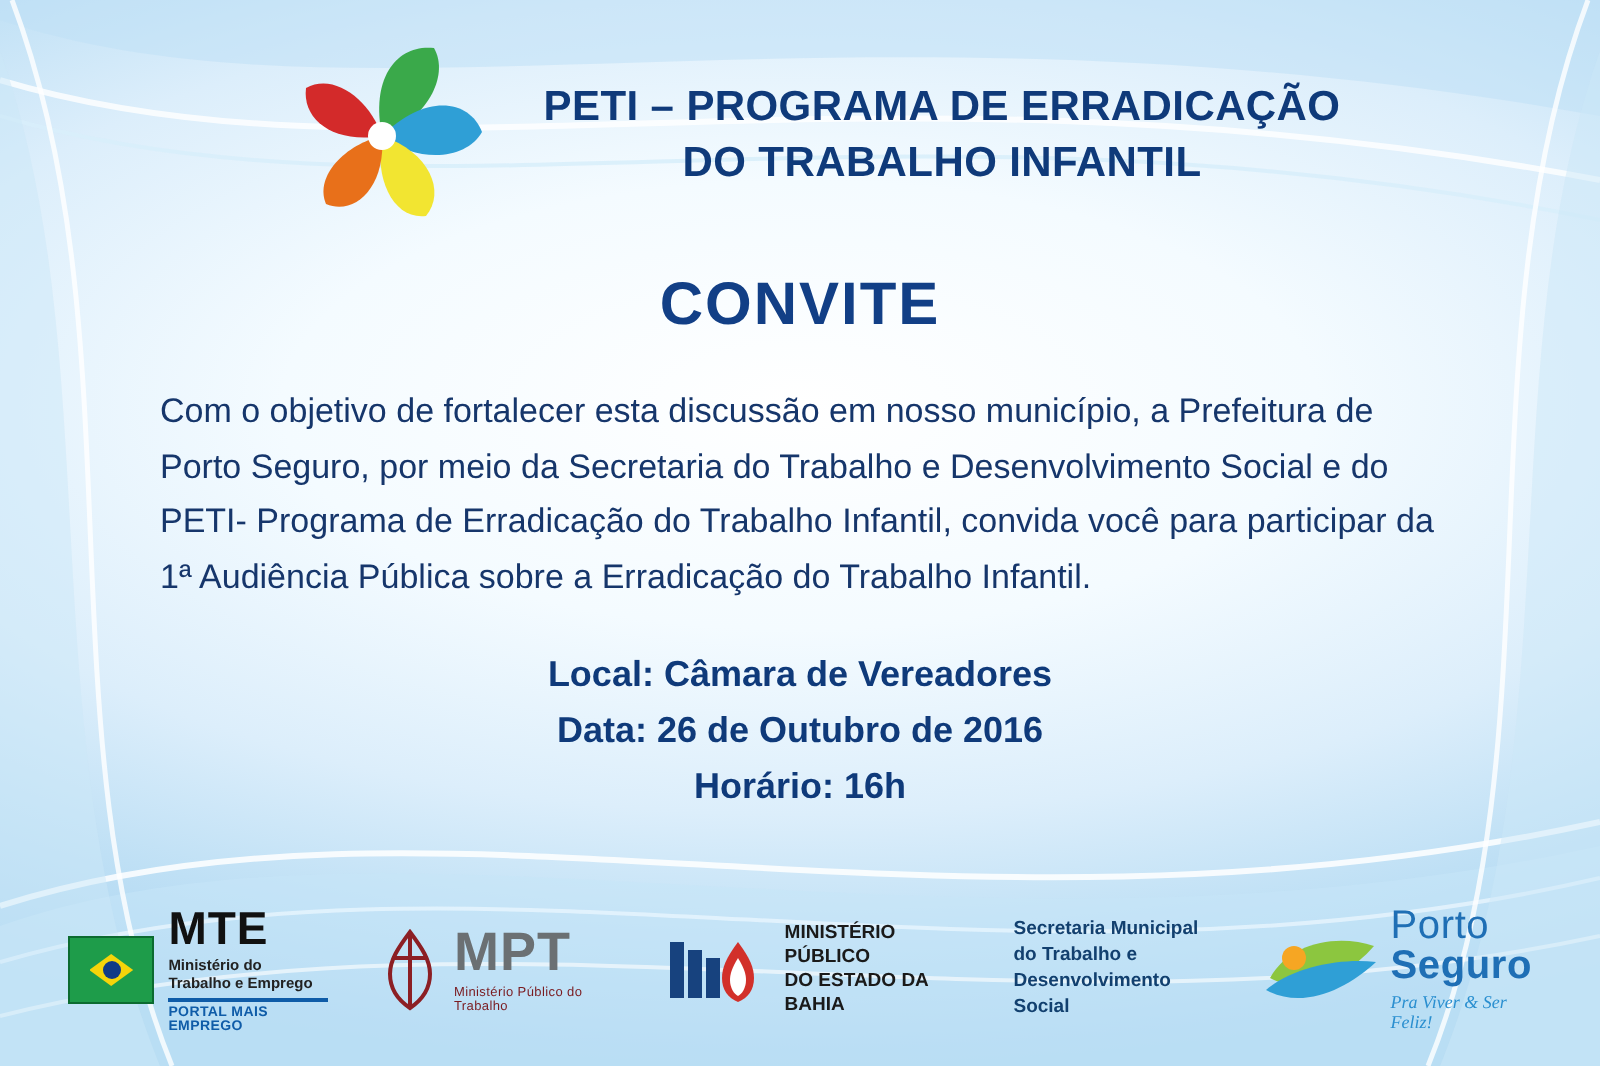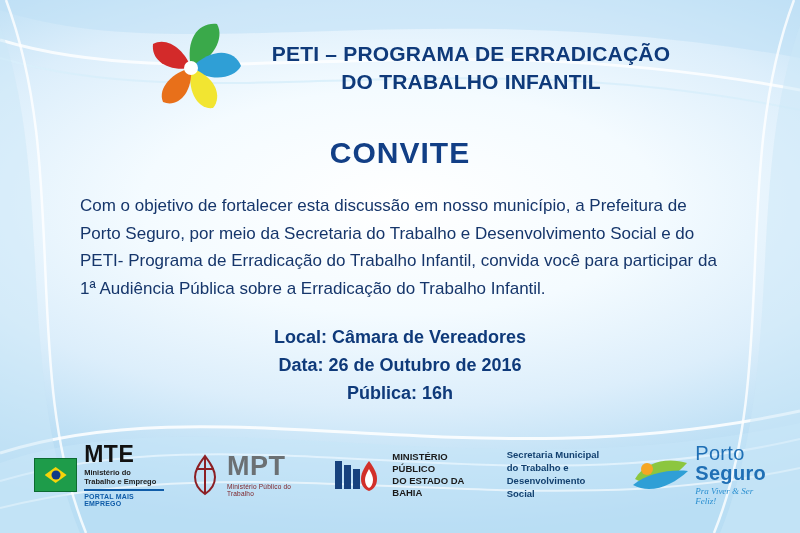--- a/index.html
+++ b/index.html
@@ -86,21 +86,21 @@
     font-size: 18px;
     line-height: 1.55;
     text-align: center;
   }
 
   
   .logos {
     position: absolute;
     left: 0;
     right: 0;
-    bottom: 26px;
+    bottom: 16px;
     display: flex;
     align-items: center;
     justify-content: center;
     gap: 26px;
     padding: 0 34px;
     box-sizing: border-box;
   }
   .logo { display: flex; align-items: center; gap: 7px; }
 
   
@@ -211,21 +211,21 @@
       </div>
     </div>
 
     <div class="convite">CONVITE</div>
 
     <div class="body-text">Com o objetivo de fortalecer esta discussão em nosso município, a Prefeitura de Porto Seguro, por meio da Secretaria do Trabalho e Desenvolvimento Social e do PETI- Programa de Erradicação do Trabalho Infantil,  convida você para participar da 1ª Audiência Pública sobre a Erradicação do Trabalho Infantil.</div>
 
     <div class="details">
       <div>Local: Câmara de Vereadores</div>
       <div>Data: 26 de Outubro de 2016</div>
-      <div>Pública: 16h</div>
+      <div>Horário: 16h</div>
     </div>
   </div>
 
   <div class="logos">
 
     <div class="logo">
       <div class="mte-flag">
         <div class="diamond"></div>
         <div class="globe"></div>
       </div>

